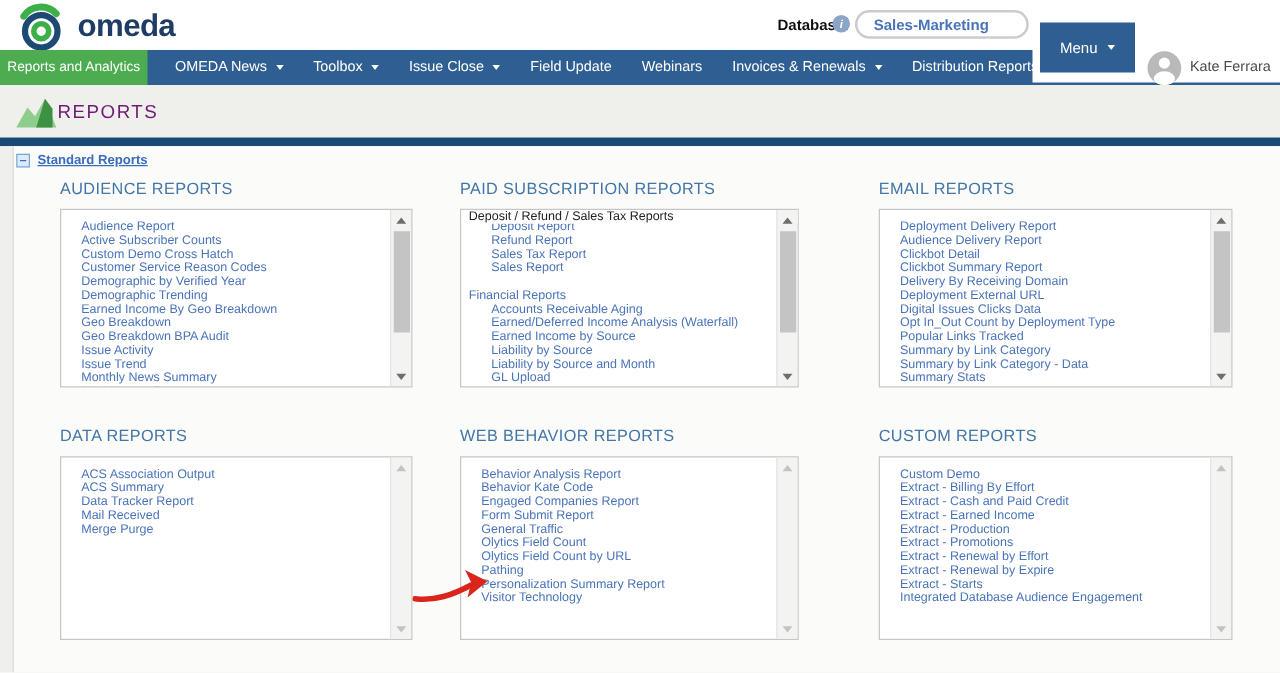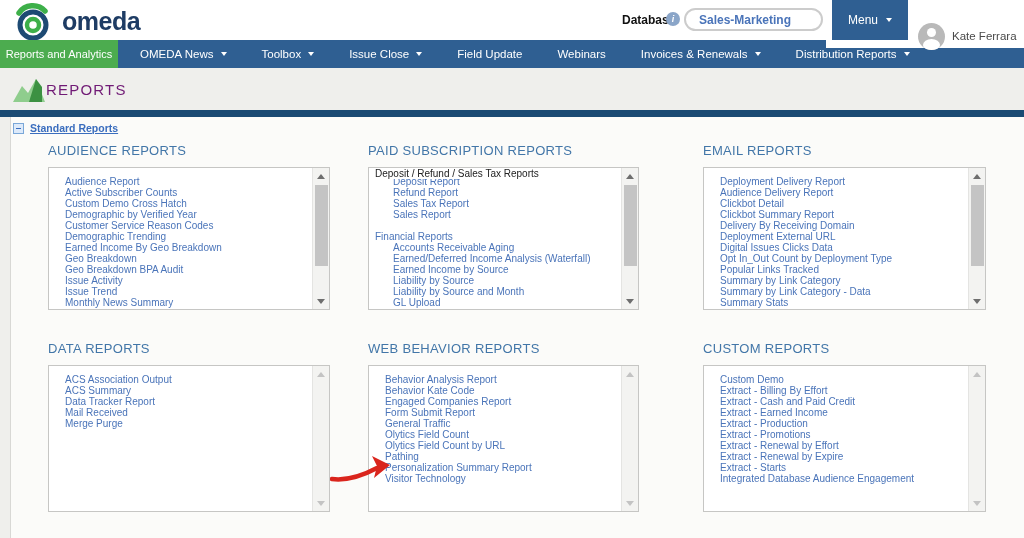--- a/index.html
+++ b/index.html
@@ -20,37 +20,37 @@
   .logo-text{font-size:25px;font-weight:bold;color:#1e3c64;letter-spacing:-0.5px;margin-left:4px;}
   .db-label{position:absolute;left:622px;top:13px;font-size:12px;font-weight:bold;color:#111111;}
   .info-icon{position:absolute;left:666px;top:12px;width:14px;height:14px;border-radius:50%;
     background:#8aa5c8;color:#ffffff;font-size:9px;font-weight:bold;font-style:italic;
     display:flex;align-items:center;justify-content:center;}
   .db-pill{position:absolute;left:684px;top:8px;width:139px;height:23px;border:2px solid #cccccc;
     border-radius:12px;background:#ffffff;display:flex;align-items:center;padding-left:13px;}
   .db-pill span{font-size:12px;font-weight:bold;color:var(--link);}
 
   
-  .right-notch{position:absolute;left:826px;top:0;width:198px;height:48px;background:#ffffff;}
+  .right-notch{position:absolute;left:826px;top:18px;width:198px;height:48px;background:#ffffff;}
   .menu-btn{position:absolute;left:6px;top:0;width:76px;height:40px;background:var(--nav-blue);
     color:#ffffff;font-size:12px;display:flex;align-items:center;justify-content:center;gap:6px;}
   .user{position:absolute;left:92px;top:6px;height:28px;display:flex;align-items:center;gap:7px;margin-top:16px;}
   .avatar{width:27px;height:27px;border-radius:50%;background:#b9b9b9;position:relative;overflow:hidden;flex:0 0 27px;}
   .avatar .head{position:absolute;left:9px;top:5px;width:9px;height:9px;border-radius:50%;background:#ffffff;}
   .avatar .body{position:absolute;left:5px;top:16px;width:17px;height:12px;border-radius:50%;background:#ffffff;}
   .user-name{font-size:11.5px;color:#4a4a4a;white-space:nowrap;}
 
   .caret{display:inline-block;width:0;height:0;border-left:3.5px solid transparent;
     border-right:3.5px solid transparent;border-top:4px solid currentColor;margin-left:2px;vertical-align:1px;}
 
   
   .nav{position:absolute;left:0;top:40px;width:1024px;height:28px;background:var(--nav-blue);display:flex;}
   .nav-active{width:118px;height:28px;background:var(--green);color:#ffffff;font-size:11px;font-weight:normal;
     display:flex;align-items:center;justify-content:center;}
-  #nav-items{display:flex;align-items:flex-end;padding-left:22px;gap:35px;}
+  #nav-items{display:flex;align-items:flex-end;padding-left:22px;gap:24px;}
   .nav-item{color:#ffffff;font-size:11.5px;line-height:28px;white-space:nowrap;cursor:pointer;display:flex;align-items:center;gap:5px;}
 
   
   .banner{position:absolute;left:0;top:68px;width:1024px;height:42px;background:#efefec;display:flex;align-items:center;}
   .banner-icon{margin-left:12px;}
   .banner-title{font-size:15px;color:#701a75;letter-spacing:1.2px;}
   .navy-bar{position:absolute;left:0;top:110px;width:1024px;height:7px;background:var(--navy);}
 
   
   .content{position:absolute;left:0;top:117px;width:1024px;height:421px;background:#efefec;}
@@ -175,22 +175,22 @@
     <span class="section-label">Standard Reports</span>
   </div>
 
   <div class="panel h1" style="left:48px;top:143px;width:282px;">
     <div class="panel-title">AUDIENCE REPORTS</div>
     <div class="listbox">
       <div class="list-items">
           <div class="li link">Audience Report</div>
           <div class="li link">Active Subscriber Counts</div>
           <div class="li link">Custom Demo Cross Hatch</div>
+          <div class="li link">Customer Service Reason Codes</div>
           <div class="li link">Demographic by Verified Year</div>
-          <div class="li link">Customer Service Reason Codes</div>
           <div class="li link">Demographic Trending</div>
           <div class="li link">Earned Income By Geo Breakdown</div>
           <div class="li link">Geo Breakdown</div>
           <div class="li link">Geo Breakdown BPA Audit</div>
           <div class="li link">Issue Activity</div>
           <div class="li link">Issue Trend</div>
           <div class="li link">Monthly News Summary</div>
           <div class="li link">New Names Source</div>
         </div>
       <div class="sb">

